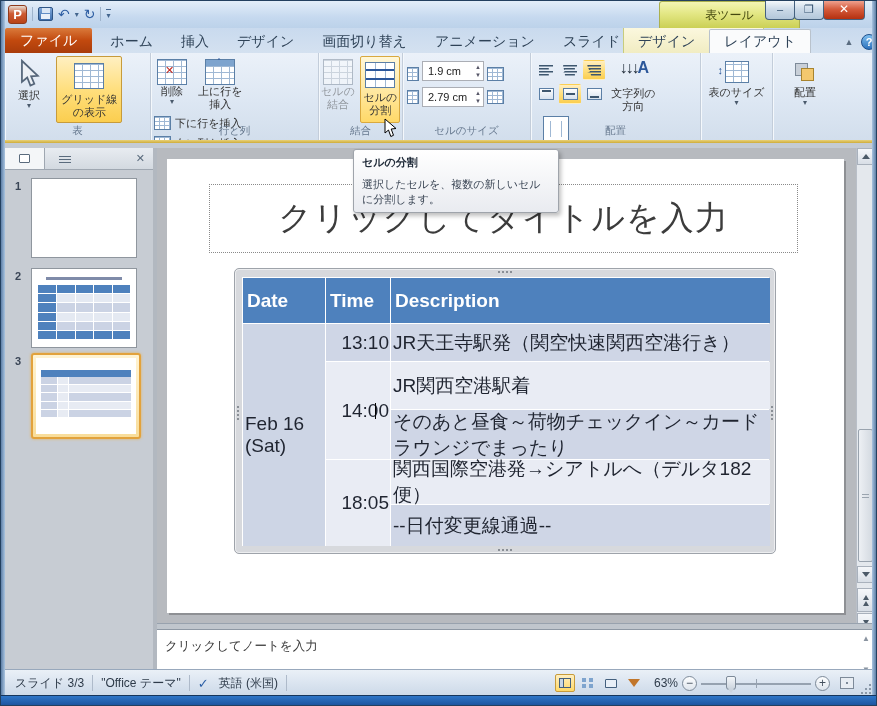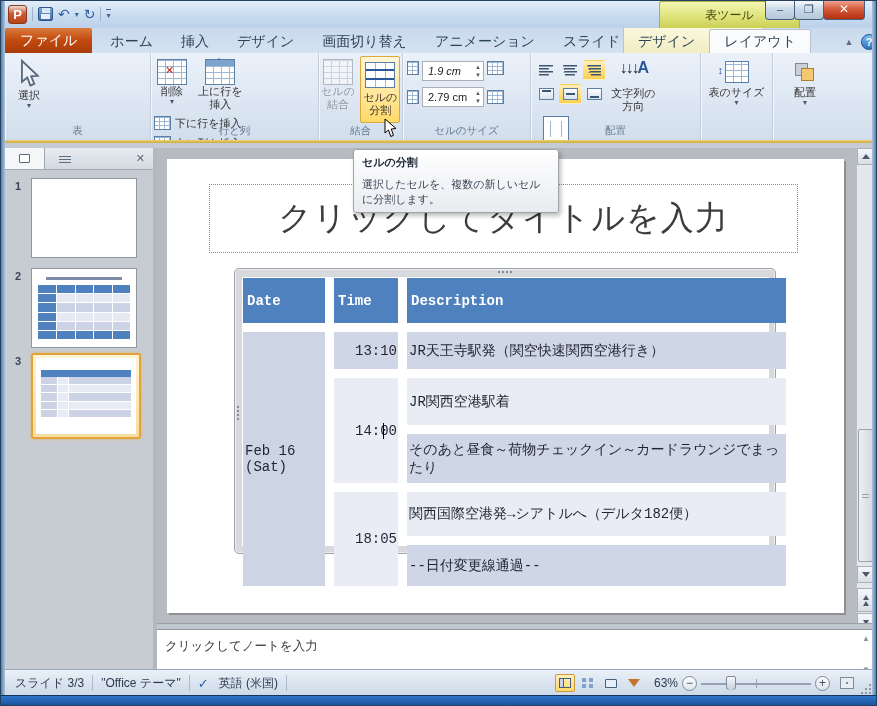--- a/index.html
+++ b/index.html
@@ -136,21 +136,21 @@
     display:flex; align-items:center; justify-content:center; }
   #title-ph span { font-size:33px; color:#3C3C3C; letter-spacing:1px; }
 
   #tbl-frame { position:absolute; left:67px; top:109px; width:542px; height:286px;
     background:#D7D9DD; border:1px solid #9EA3AA; border-radius:5px; box-shadow:inset 0 0 0 1px #EDEEF0; }
   .hdl { position:absolute; background:repeating-linear-gradient(90deg,#8A8F96 0 2px,transparent 2px 4px); width:16px; height:2px; }
   .hdlv { position:absolute; background:repeating-linear-gradient(0deg,#8A8F96 0 2px,transparent 2px 4px); width:2px; height:16px; }
 
   #ptable { position:absolute; left:7px; top:8px; width:527px; height:269px; display:grid;
     grid-template-columns:82px 64px 379px; grid-template-rows:45px 37px 47px 49px 44px 41px;
-    gap:9px; background:#fff; border:1px solid #fff; font-size:14px; color:#1F2430;font-family:Liberation Mono, monospace; }
+    gap:1px; background:#fff; border:1px solid #fff; font-size:19px; color:#1F2430; }
   #ptable .hc { background:#4E81BD; color:#fff; font-weight:bold; display:flex; align-items:center; padding-left:4px; }
   .c-dk { background:#CFD6E6; } .c-lt { background:#E9ECF4; } .c-date { background:#CDD5E5; }
   .tcell { display:flex; align-items:center; justify-content:flex-end; padding-right:1px; position:relative; }
   .dcell { display:flex; align-items:center; padding-left:2px; }
   #caret { position:absolute; right:14px; top:50%; margin-top:-8px; width:1px; height:16px; background:#000; }
 
   
   #vscroll { left:855px; top:147px; width:17px; height:521px; background:#E4E8ED; border-left:1px solid #B9BFC8; }
   .sbtn { width:17px; height:17px; background:linear-gradient(#F5F7FA,#D8DEE6); border:1px solid #A9B1BC; display:flex; align-items:center; justify-content:center; }
   .tri { width:0; height:0; border-left:4px solid transparent; border-right:4px solid transparent; }
@@ -250,20 +250,25 @@
   <div class="abs" id="ribbon">
 
     <div class="rgroup" style="width:146px;">
       <div class="bigbtn" style="width:48px;">
         <svg width="22" height="30" viewBox="0 0 12 17">
           <path d="M2,1 L2,13 L5,10.5 L6.8,15 L9,14 L7.2,9.8 L11,9.5 Z" fill="#EDF1F6" stroke="#55667A" stroke-width="1"></path>
         </svg>
         <span class="lbl">選択</span>
         <span class="drop">▾</span>
       </div>
+      <div class="bigbtn on" style="width:66px; height:67px;">
+        <div class="tico big" style="margin-top:3px;"></div>
+        <span class="lbl" style="margin-top:4px;">グリッド線</span>
+        <span class="lbl">の表示</span>
+      </div>
       <div class="glabel">表</div>
     </div>
 
     <div class="rgroup" style="width:168px;">
       <div class="bigbtn" style="width:42px;">
         <div class="tico big">
             <span class="ov" style="color:#C0241B; left:7px; top:4px;">✕</span>
           </div>
         <span class="lbl">削除</span>
         <span class="drop">▾</span>
@@ -300,21 +305,21 @@
       </div>
       <div class="bigbtn hov" style="width:40px; height:67px;">
         <div class="tico big" style="margin-top:2px; background-image:repeating-linear-gradient(0deg,transparent 0 7px,#2B579A 7px 9px),repeating-linear-gradient(90deg,transparent 0 9px,#9FB8D4 9px 10px);"></div>
         <span class="lbl" style="margin-top:3px;">セルの</span>
         <span class="lbl">分割</span>
       </div>
       <div class="glabel">結合</div>
     </div>
 
     <div class="rgroup" style="width:128px; padding-left:4px;">
-      <div style="display:flex; align-items:flex-start; gap:3px; margin-top:5px;font-style:italic;">
+      <div style="display:flex; align-items:flex-end; gap:3px; margin-top:5px;">
         <div class="tico" style="width:12px;"></div>
         <div class="spin">
           <span>1.9 cm</span>
           <span class="arr">▲<br>▼</span>
         </div>
         <div class="tico"></div>
       </div>
       <div style="display:flex; align-items:center; gap:3px; margin-top:6px;">
         <div class="tico" style="width:12px;"></div>
         <div class="spin">

